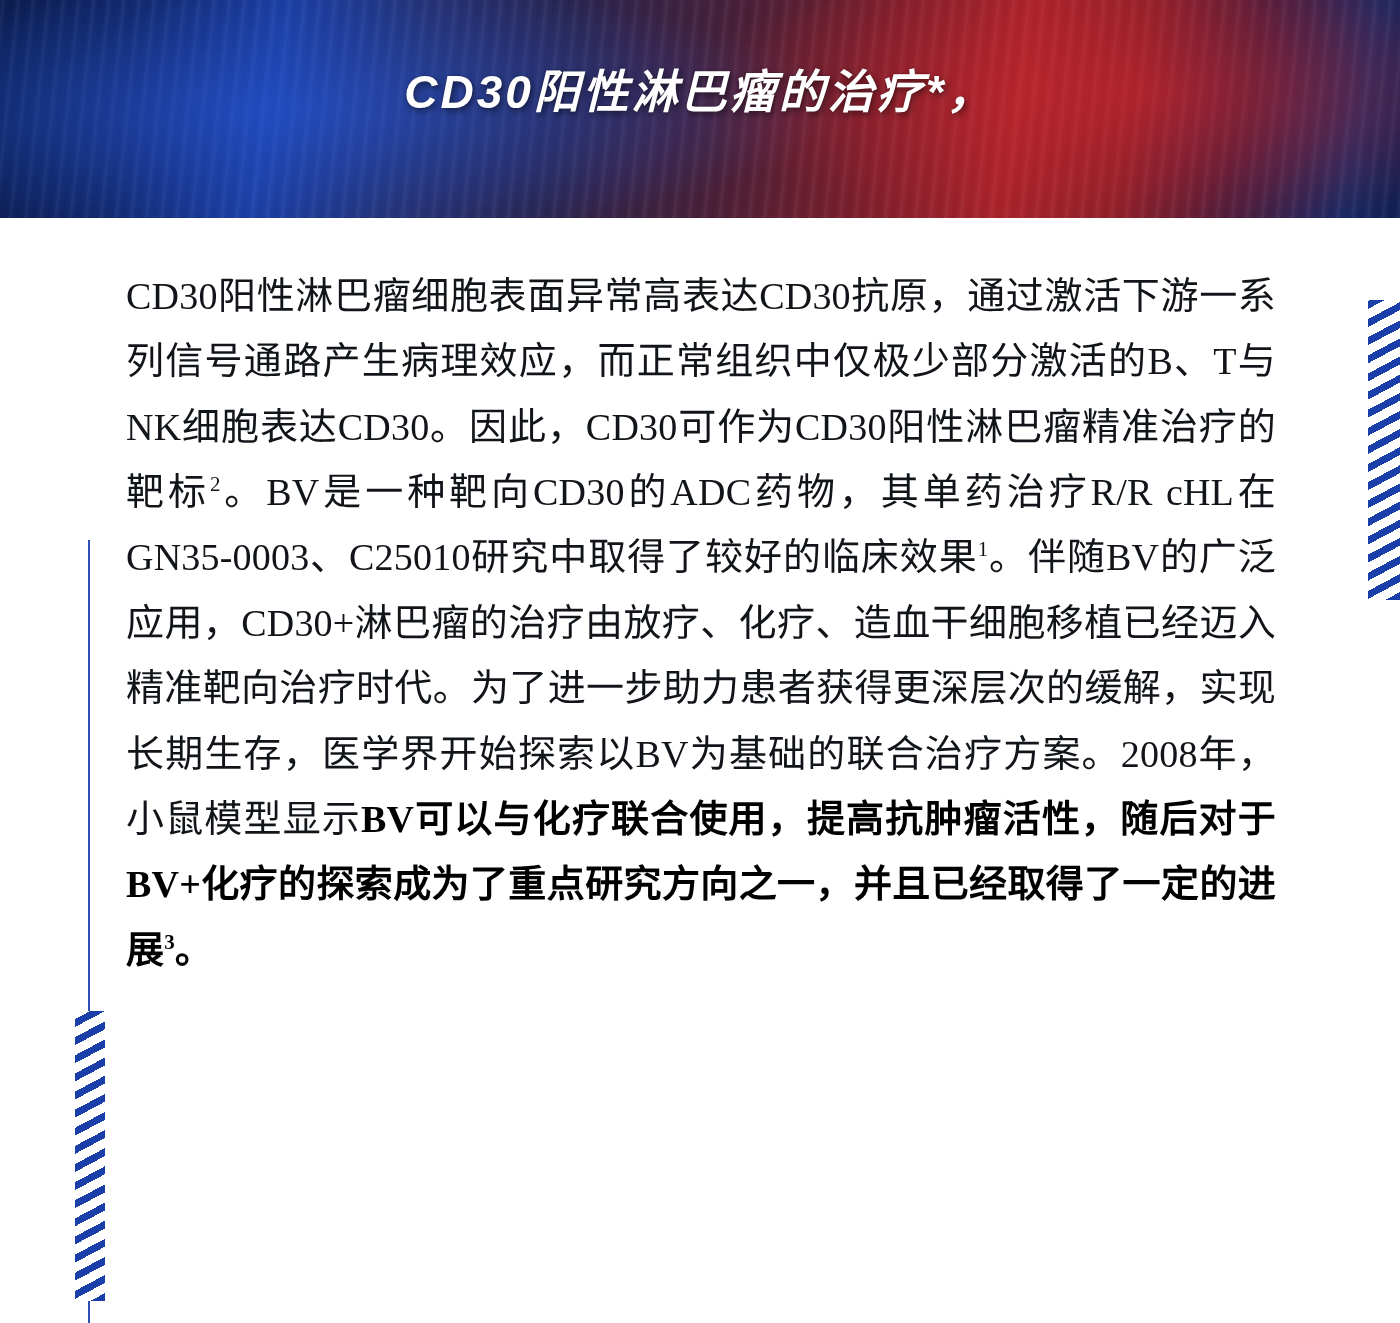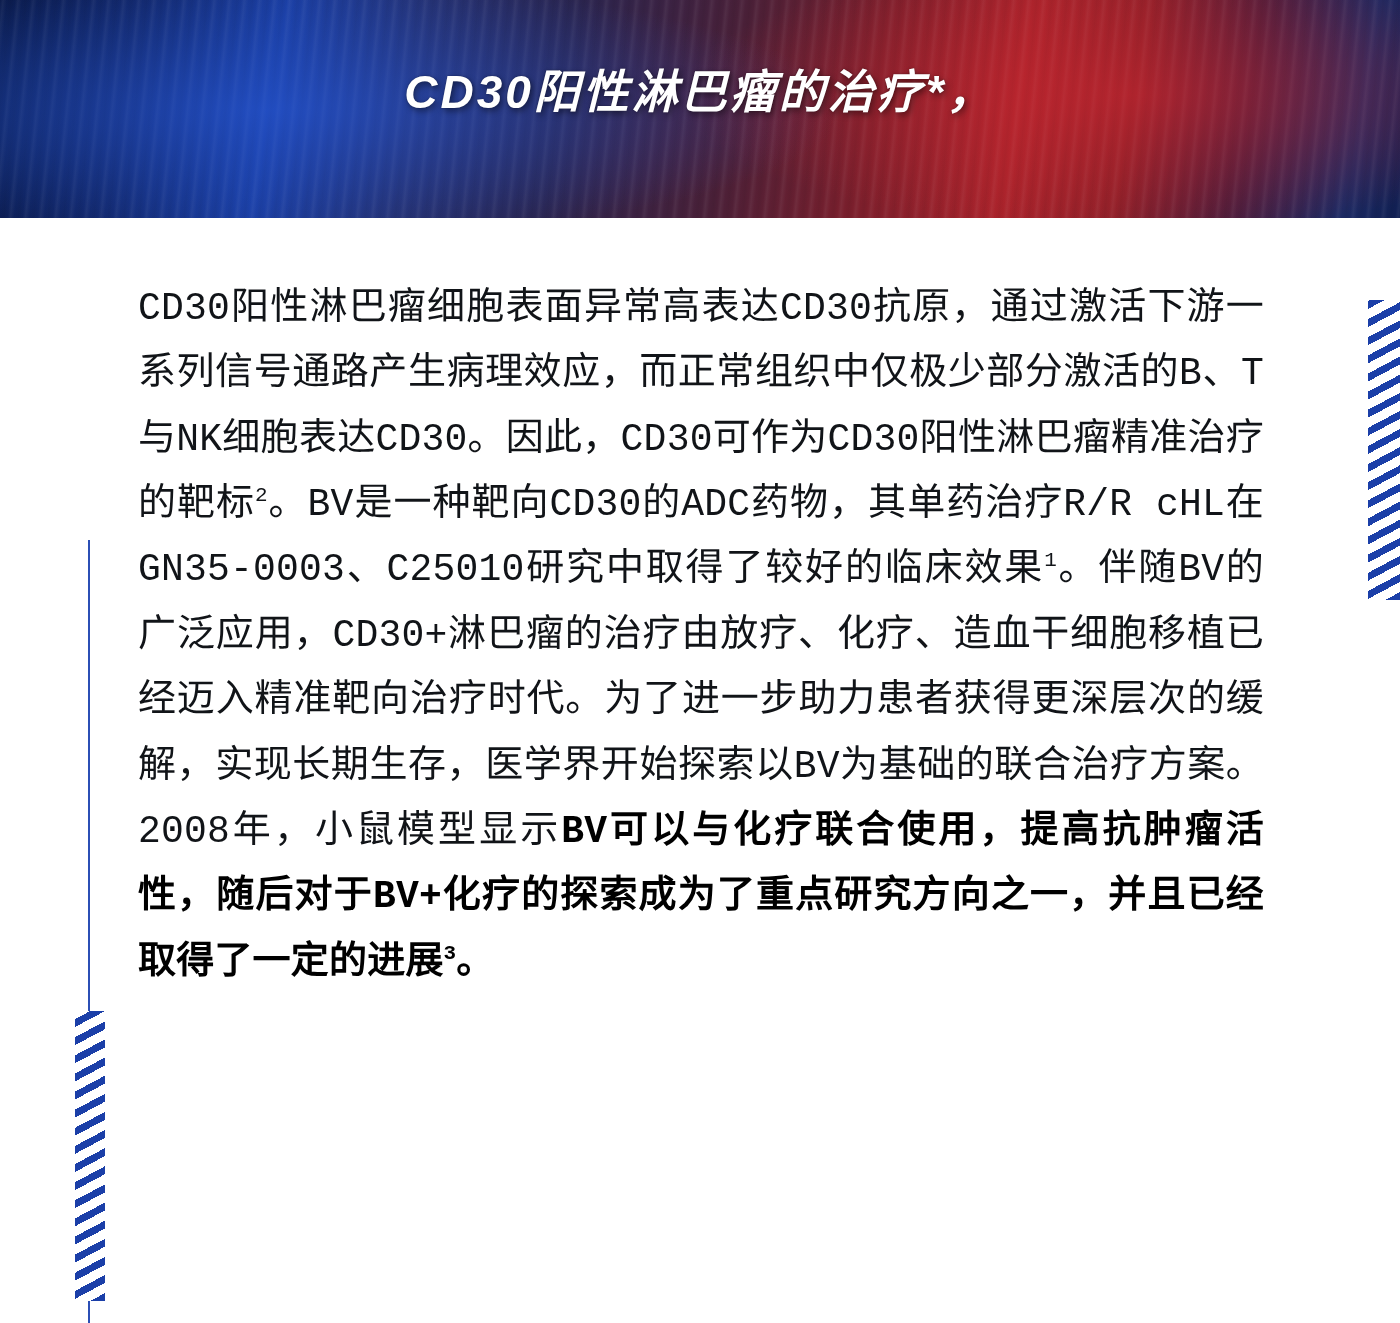--- a/index.html
+++ b/index.html
@@ -118,22 +118,22 @@
     position: relative;
     z-index: 2;
     padding: 42px 120px 0 122px;
   }
   .para {
     font-size: 38px;
     line-height: 1.72;
     color: #111418;
     text-align: justify;
     letter-spacing: 0.2px;
-    margin: 16px;
-    font-family: Liberation Mono, monospace;
+    margin: 4px;
+    font-family: Liberation Serif, serif;
   }
   .para b {
     font-weight: bold;
     color: #000000;
   }
   sup {
     font-size: 0.55em;
     vertical-align: super;
     line-height: 0;
   }

